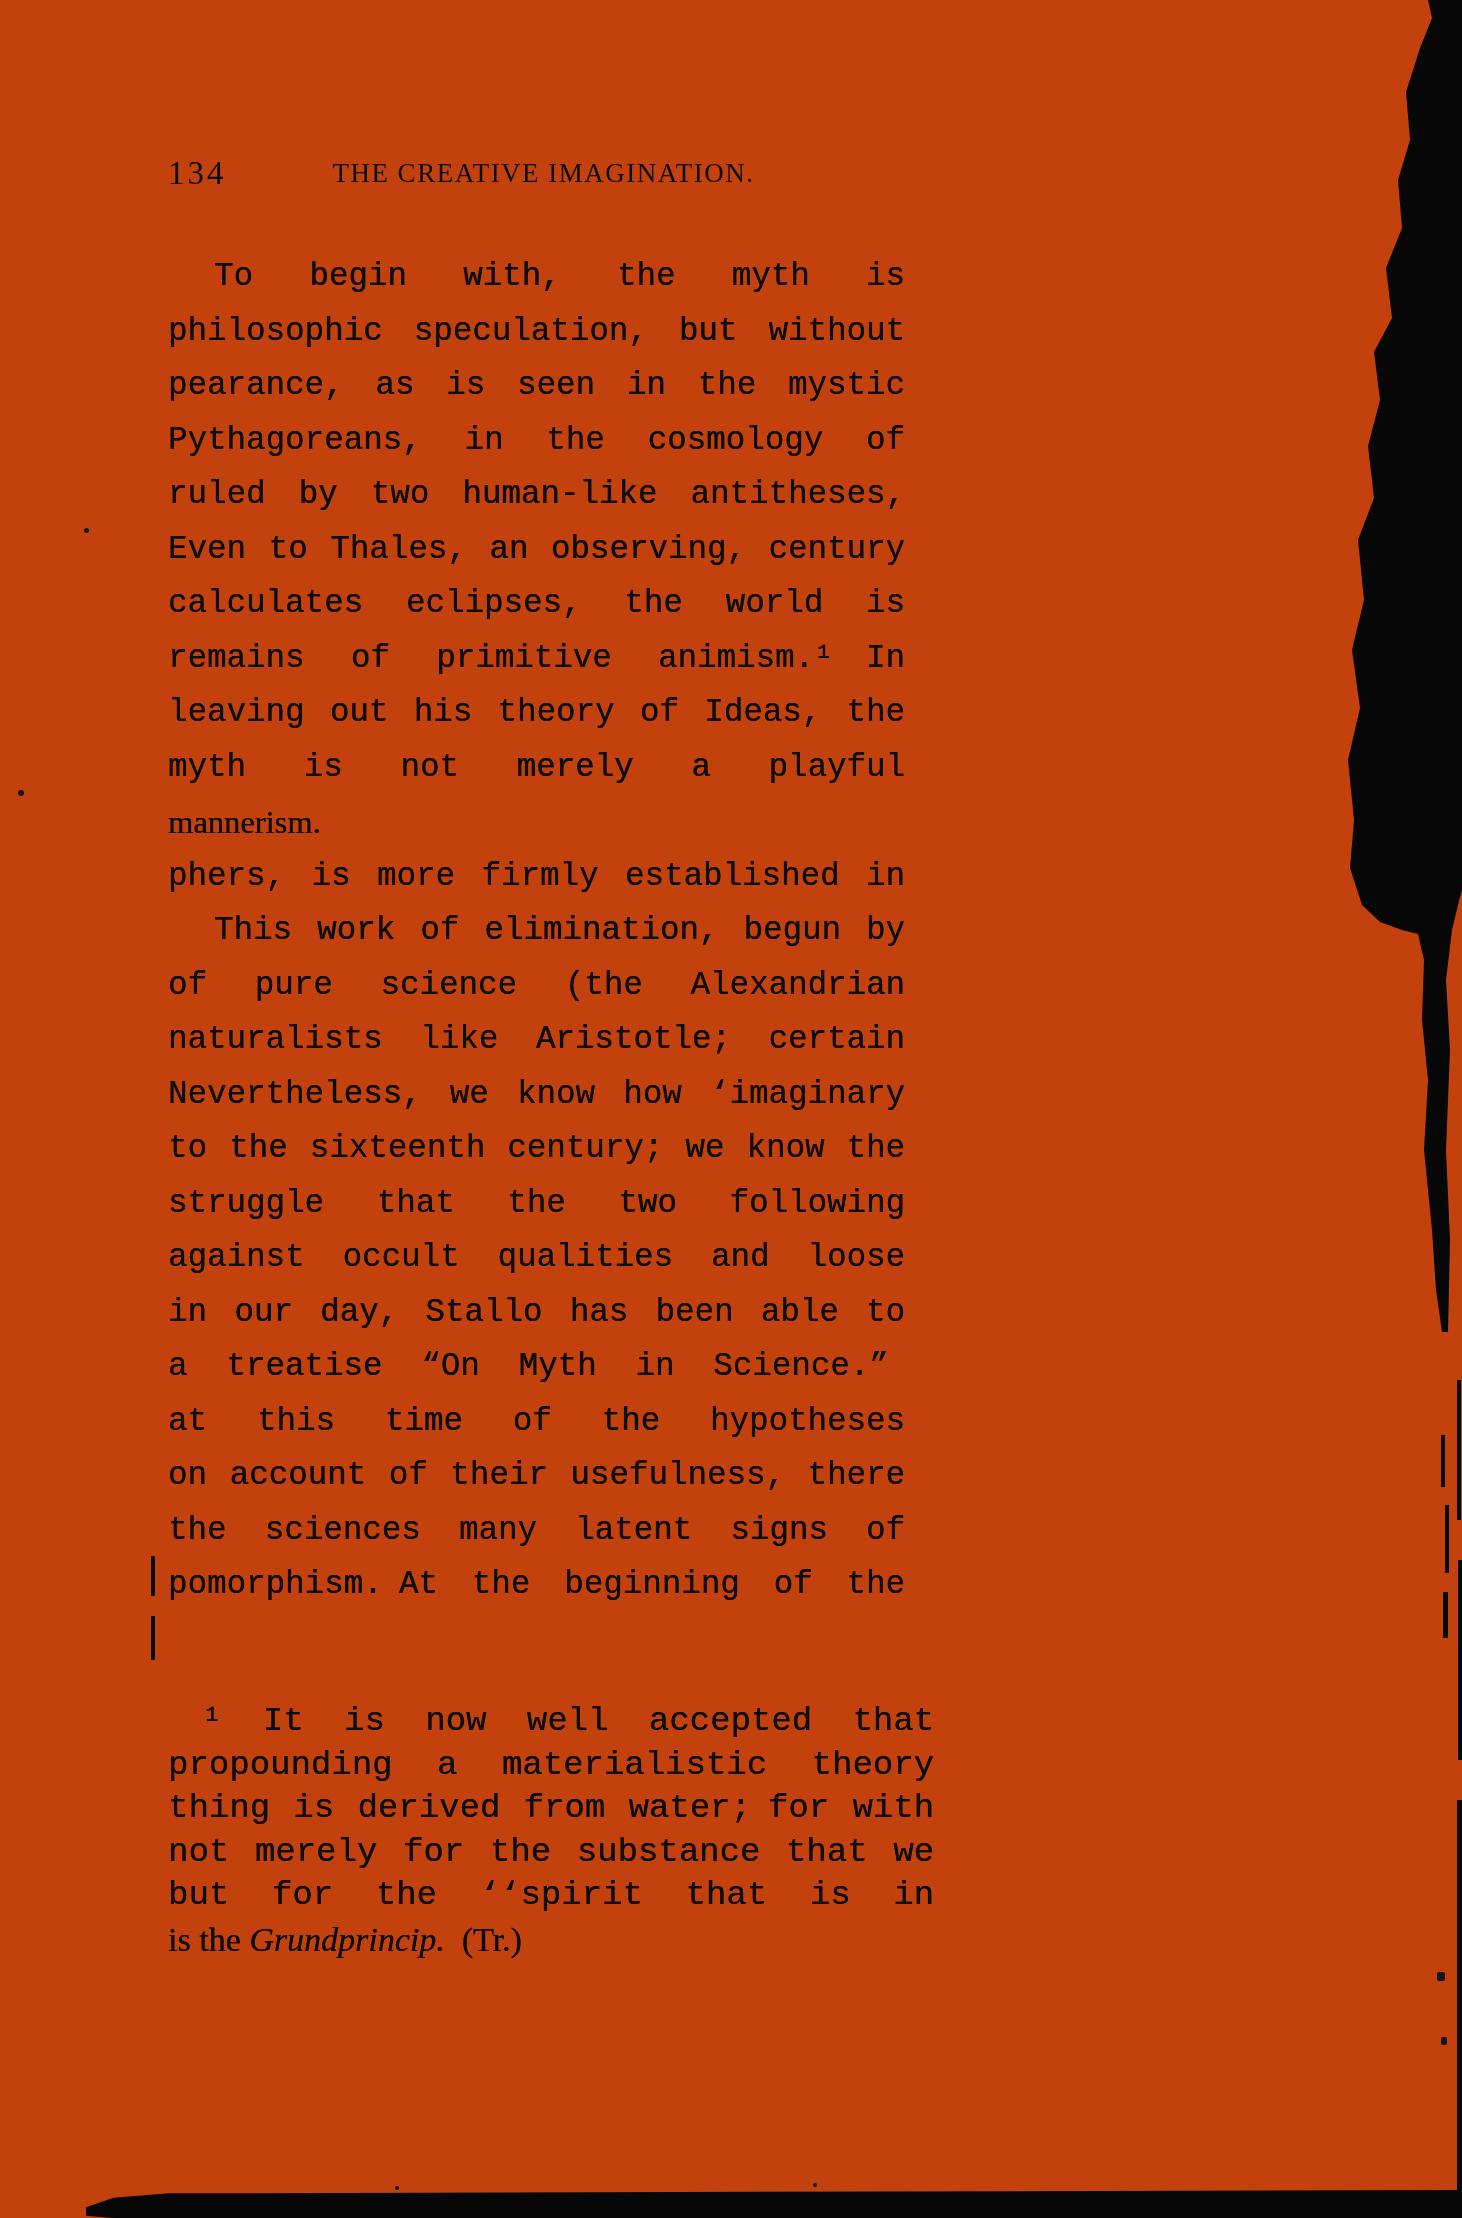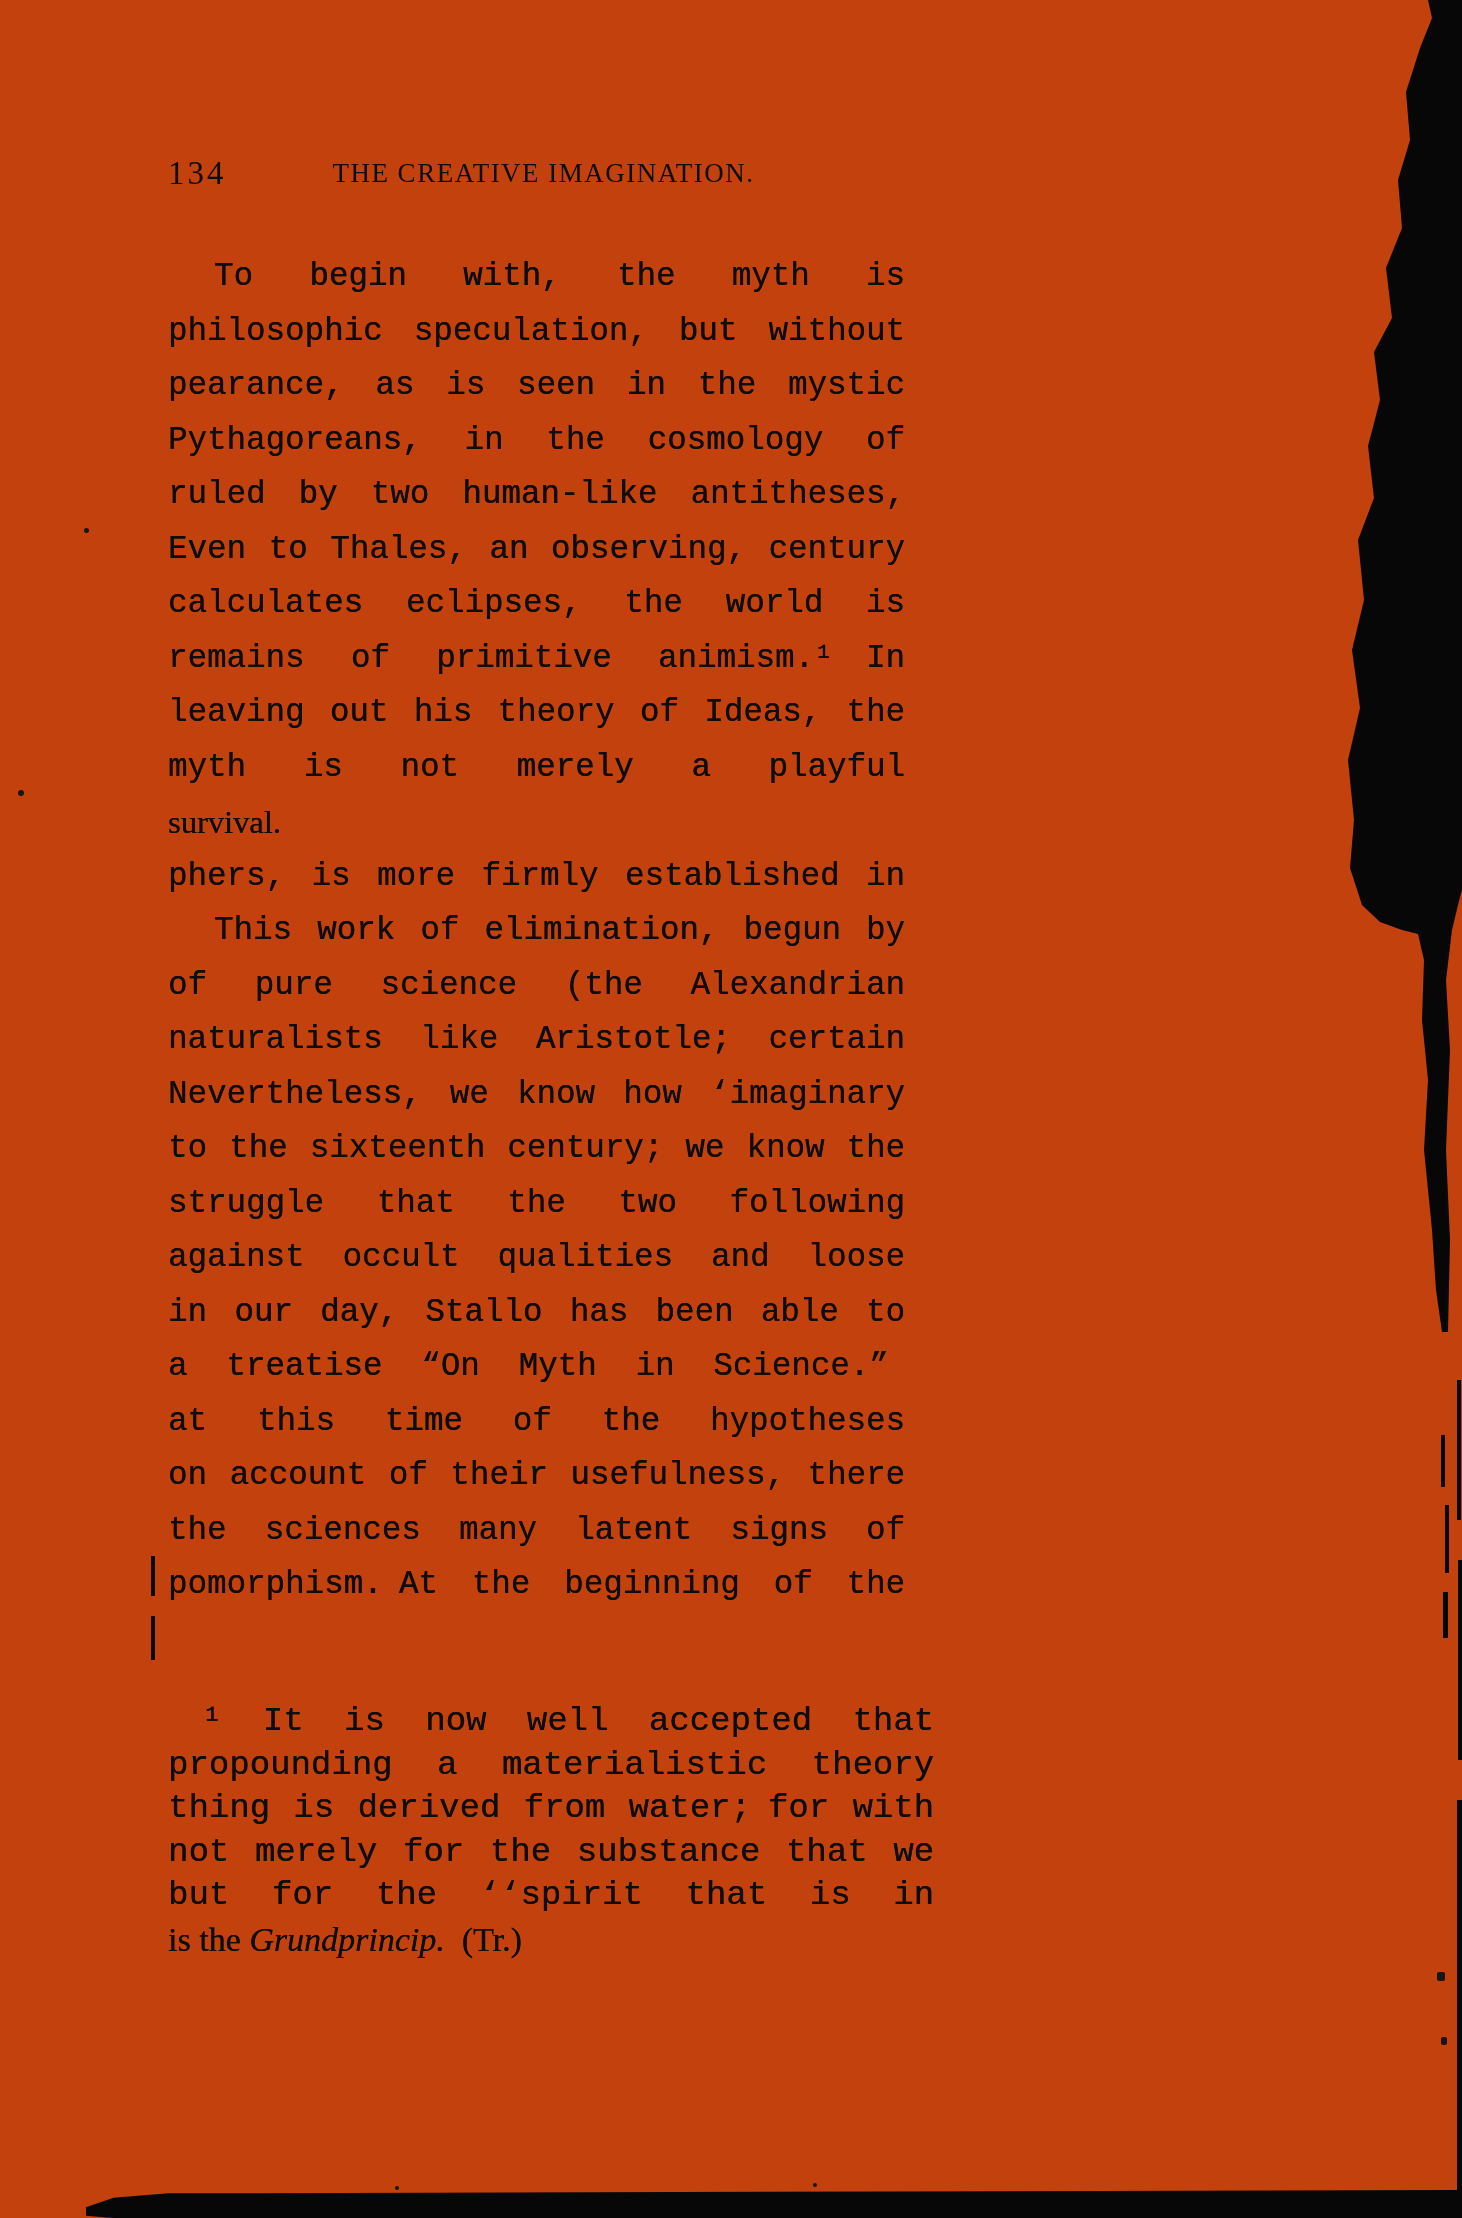--- a/index.html
+++ b/index.html
@@ -47,21 +47,21 @@
     <div class="bl jl ind">To begin with, the myth is transformed into</div>
     <div class="bl jl">philosophic speculation, but without total disap-</div>
     <div class="bl jl">pearance, as is seen in the mystic speculations of the</div>
     <div class="bl jl">Pythagoreans, in the cosmology of Empedocles,</div>
     <div class="bl jl">ruled by two human-like antitheses, Love and Hate.</div>
     <div class="bl jl">Even to Thales, an observing, century spirit that</div>
     <div class="bl jl"><span>calculates eclipses, the world is full of </span><span class="it">daemons,</span></div>
     <div class="bl jl">remains of primitive animism.¹ In Plato, even</div>
     <div class="bl jl">leaving out his theory of Ideas, the employment of</div>
     <div class="bl jl">myth is not merely a playful mannerism, but a real</div>
-    <div class="bl">survival.</div>
+    <div class="bl">mannerism.</div>
     <div class="bl jl">phers, is more firmly established in the first attempts</div>
     <div class="bl jl ind">This work of elimination, begun by the philoso-</div>
     <div class="bl jl">of pure science (the Alexandrian mathematicians;</div>
     <div class="bl jl">naturalists like Aristotle; certain Greek physicians).</div>
     <div class="bl jl">Nevertheless, we know how ‘imaginary concepts</div>
     <div class="bl jl">to the sixteenth century; we know the bitter</div>
     <div class="bl jl">struggle that the two following centuries witnessed</div>
     <div class="bl jl">against occult qualities and loose methods. Even</div>
     <div class="bl jl">in our day, Stallo has been able to propose to write</div>
     <div class="bl jl">a treatise “On Myth in Science.” Without speaking</div>

